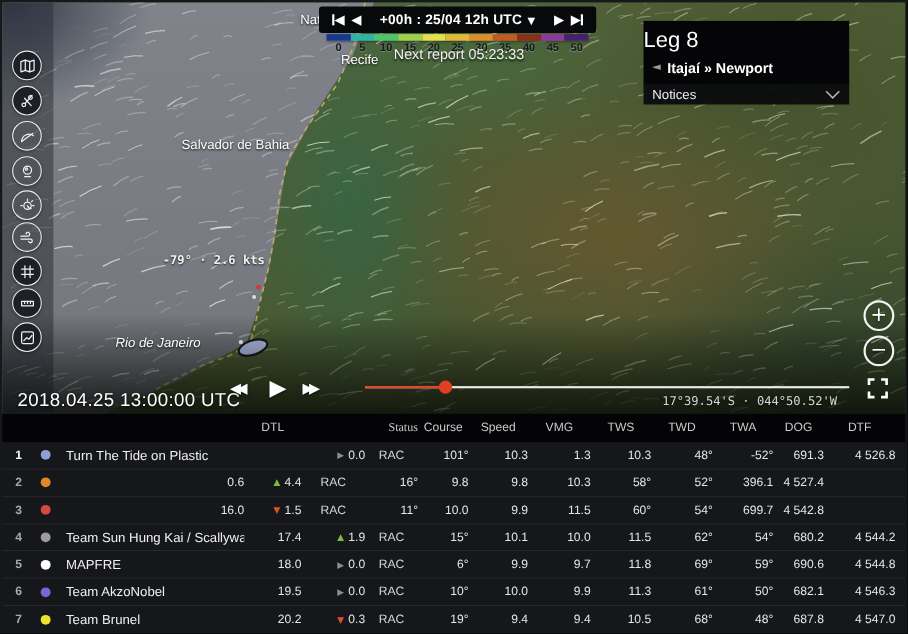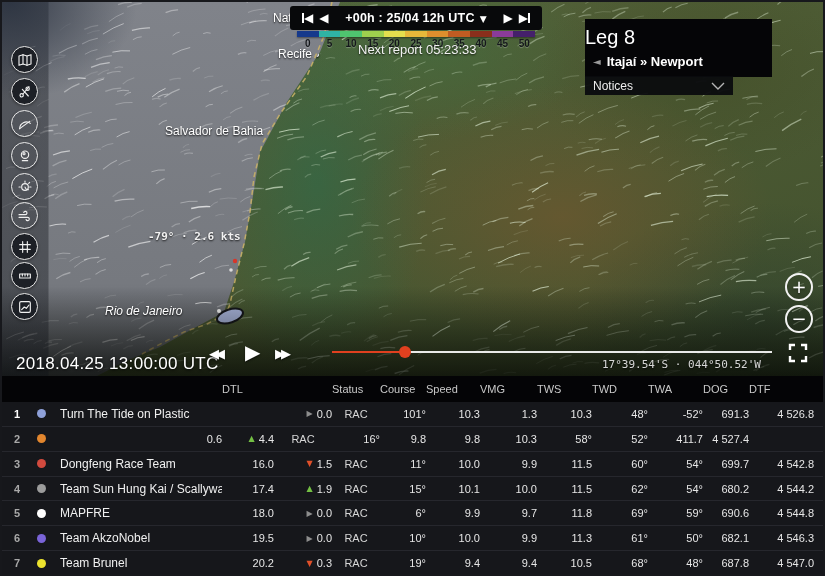--- a/index.html
+++ b/index.html
@@ -54,21 +54,21 @@
   .scale-ticks span{flex:1;text-align:center;font-size:10px;font-weight:bold;color:#14171b;
     text-shadow:0 1px 1px rgba(255,255,255,.28);}
   .next-report{position:absolute;left:356px;top:40px;font-size:13px;color:#f1f1f1;text-shadow:0 1px 2px rgba(0,0,0,.8);}
 
   
   .leg-panel{position:absolute;left:583px;top:17px;width:187px;background:#050507;color:#fff;padding:3px 0 8px;}
   .leg-title{font-size:20px;line-height:30px;}
   .leg-route{display:flex;align-items:center;margin-top:2px;}
   .leg-back{background:none;border:none;color:#9a9a9a;font-size:10px;padding:0 6px 0 8px;cursor:pointer;}
   .leg-route-text{font-size:13px;font-weight:bold;}
-  .notices-bar{position:absolute;left:583px;top:74px;width:148px;height:19px;background:rgba(10,11,14,.94);
+  .notices-bar{position:absolute;left:583px;top:74px;width:187px;height:19px;background:rgba(10,11,14,.94);
     display:flex;align-items:center;justify-content:space-between;padding:0 8px;color:#eee;font-size:12px;cursor:pointer;}
 
   
   .zoom-btn{position:absolute;left:783px;width:28px;height:28px;border-radius:50%;border:2px solid #f2f2f2;
     background:rgba(0,0,0,.05);color:#fff;font-size:18px;line-height:1;display:flex;align-items:center;justify-content:center;
     cursor:pointer;padding:0;text-shadow:0 1px 2px rgba(0,0,0,.5);}
   .fullscreen-btn{position:absolute;left:786px;top:341px;width:20px;height:20px;background:none;border:none;padding:0;cursor:pointer;}
   .fullscreen-btn svg{stroke:#fff;stroke-width:2.4;fill:none;}
 
   
@@ -81,22 +81,22 @@
   .slider-fill{position:absolute;left:330px;top:349px;width:73px;height:2px;background:#e0401f;}
   .slider-handle{position:absolute;left:397px;top:344px;width:12px;height:12px;border-radius:50%;background:#e0401f;cursor:grab;}
   .coords{position:absolute;left:600px;top:356px;font-family:"DejaVu Sans Mono",monospace;font-size:11px;
     color:rgba(235,235,235,.9);text-shadow:0 1px 2px rgba(0,0,0,.8);}
 
   
   .board{position:absolute;left:0;top:374px;width:825px;height:202px;background:#151619;display:flex;flex-direction:column;}
   .grid{display:grid;grid-template-columns:30px 18px 172px 52px 58px 48px 46px 54px 57px 55px 56px 55px 46px 65px;
     padding-right:13px;align-items:center;}
   .bhead{height:26px;background:#040406;color:#c9c9c9;font-size:11px;flex:none;}
-  .bhead span{text-align:left;}
-  .bhead .h-status{text-align:left;}
+  .bhead span{text-align:center;}
+  .bhead .h-status{text-align:right;font-family:Liberation Serif, serif;}
   .rows{flex:1;display:flex;flex-direction:column;}
   .row{flex:1;border-top:1px solid #26272d;background:#16171b;color:#e6e6e6;font-size:11px;cursor:pointer;}
   .row:first-child{border-top:none;}
   .rank{text-align:center;font-weight:bold;color:#a9a9a9;}
   .row:first-child .rank{color:#fff;}
   .dotc{display:flex;justify-content:center;}
   .dot{width:9px;height:9px;border-radius:50%;}
   .team{padding-left:10px;font-size:12px;color:#f0f0f0;white-space:nowrap;overflow:hidden;}
   .num{text-align:right;}
   .trend{display:flex;justify-content:flex-end;align-items:center;gap:4px;}
@@ -835,21 +835,21 @@
       <path fill="none" stroke="#cdb466" stroke-width="1.5" stroke-dasharray="5 4" opacity="0.85" d="M330,0 L322,34 L305,74 L278,112 L260,142 L252,175 L248,210 L242,242 L234,274 L228,302 L224,312 L205,322 L182,330 L162,340 L140,352"></path>
       <circle cx="233" cy="259" r="2.2" fill="#d8362a"></circle>
       <circle cx="229" cy="268" r="1.8" fill="#dddddd"></circle>
       <g transform="rotate(-18 228 314)">
         <ellipse cx="228" cy="314" rx="13.5" ry="6.5" fill="#b3bfe8" stroke="#17181d" stroke-width="2"></ellipse>
       </g>
       <circle cx="217" cy="309" r="2" fill="#ffffff"></circle>
     </svg>
 
     <div class="place" style="left:271px;top:9px;">Natal</div>
-    <div class="place" style="left:260px;top:45px;padding-left:16px;">Recife</div>
+    <div class="place" style="left:292px;top:45px;padding-left:16px;">Recife</div>
     <span class="pdot" style="left:312px;top:50px;"></span>
     <div class="place" style="left:163px;top:122px;">Salvador de Bahia</div>
     <span class="pdot" style="left:251px;top:139px;"></span>
     <div class="place" style="left:103px;top:302px;font-style:italic;">Rio de Janeiro</div>
     <span class="pdot" style="left:172px;top:317px;"></span>
     <div class="wind-readout">-79° · 2.6 kts</div>
 
     <button class="side-btn filled" style="top:44px;">
       <svg viewBox="0 0 24 24">
           <path d="M3 6l6-2 6 2 6-2v14l-6 2-6-2-6 2z"></path>
@@ -1036,29 +1036,28 @@
             <span class="g glyph" style="color: rgb(116, 192, 68);">▲</span>
             <span class="tval">4.4</span>
           </span>
     <span class="status">RAC</span>
     <span class="num course">16°</span>
     <span class="num speed">9.8</span>
     <span class="num vmg">9.8</span>
     <span class="num tws">10.3</span>
     <span class="num twd">58°</span>
     <span class="num twa">52°</span>
-    <span class="num dog">411.7</span>
+    <span class="num dog">396.1</span>
     <span class="num dtf">4 527.4</span>
   </div>
         <div class="grid row">
     <span class="rank">3</span>
     <span class="dotc">
             <span class="dot" style="background: rgb(210, 74, 62);"></span>
           </span>
-    <span class="team">Dongfeng Race Team</span>
     <span class="num dtl">16.0</span>
     <span class="trend">
             <span class="g glyph" style="color: rgb(224, 80, 42);">▼</span>
             <span class="tval">1.5</span>
           </span>
     <span class="status">RAC</span>
     <span class="num course">11°</span>
     <span class="num speed">10.0</span>
     <span class="num vmg">9.9</span>
     <span class="num tws">11.5</span>

